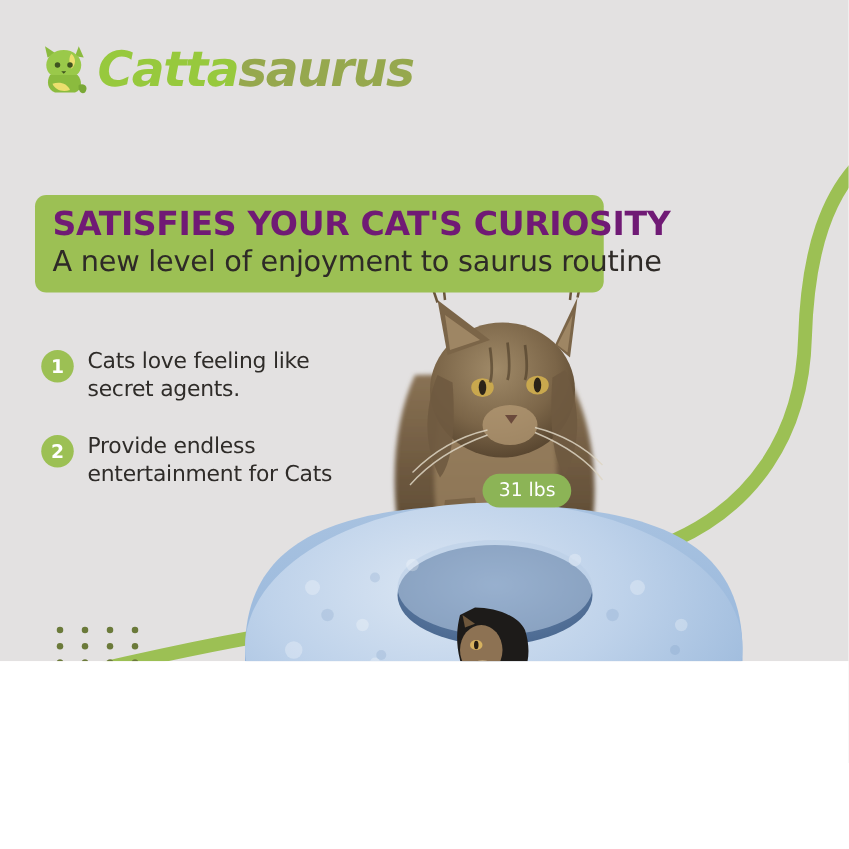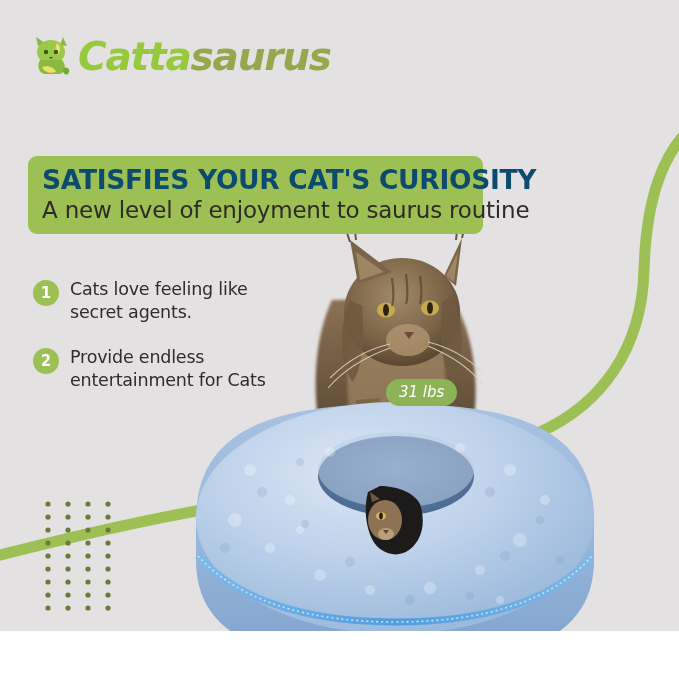--- a/index.html
+++ b/index.html
@@ -3,21 +3,21 @@
 <meta charset="utf-8">
 <style>
   html, body {
     margin: 0;
     padding: 0;
     background: #ffffff;
   }
   #page {
     position: relative;
     width: 679px;
-    height: 631px;
+    height: 529px;
     overflow: hidden;
     background: #e3e1e1;
     font-family: "Liberation Sans", sans-serif;
   }
 
   
   .bg-svg {
     position: absolute;
     left: 0; top: 0;
     width: 679px; height: 679px;
@@ -50,21 +50,21 @@
   #banner {
     position: absolute;
     left: 28px; top: 156px;
     width: 455px; height: 78px;
     background: #9cc054;
     border-radius: 9px;
   }
   #banner-title {
     position: absolute;
     left: 14px; top: 8px;
-    color: #0c4a6e;
+    color: #701a75;
     font-size: 26.5px;
     font-weight: bold;
     letter-spacing: -0.3px;
     white-space: nowrap;
     font-family: "DejaVu Sans", sans-serif;
   }
   #banner-sub {
     position: absolute;
     left: 14px; top: 41px;
     color: #2e2a27;
@@ -133,21 +133,20 @@
   #weight-pill {
     position: absolute;
     left: 386px; top: 379px;
     background: #8cb456;
     color: #ffffff;
     border-radius: 14px;
     padding: 4px 13px 5px 13px;
     font-size: 15px;
     white-space: nowrap;
     font-family: "DejaVu Sans", sans-serif;
-    font-style: italic;
   }
 </style>
 </head>
 <body>
 
 <div id="page">
 
   <svg class="bg-svg" viewBox="0 0 679 679">
 
     <path d="M 700 120 C 660 150 646 205 644 270 C 642 350 600 405 540 432 C 480 458 430 470 360 470" fill="none" stroke="#9cc054" stroke-width="11" stroke-linecap="round"></path>

